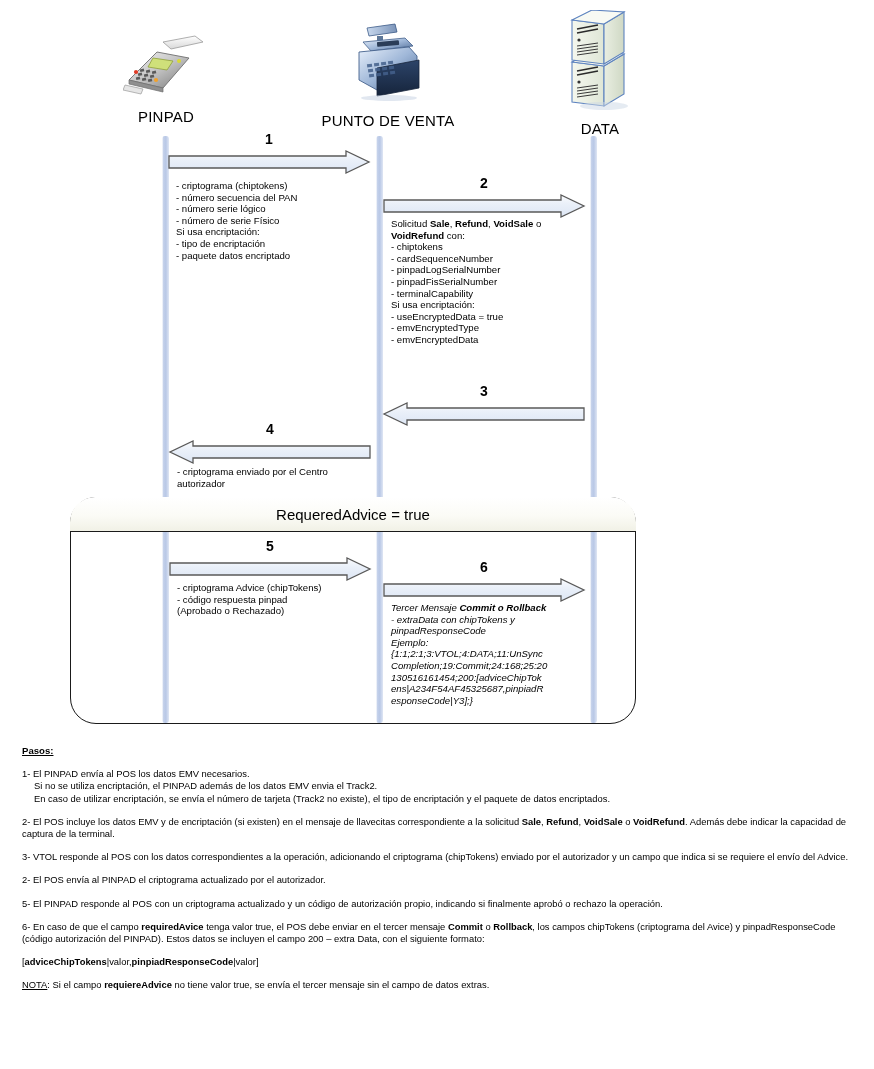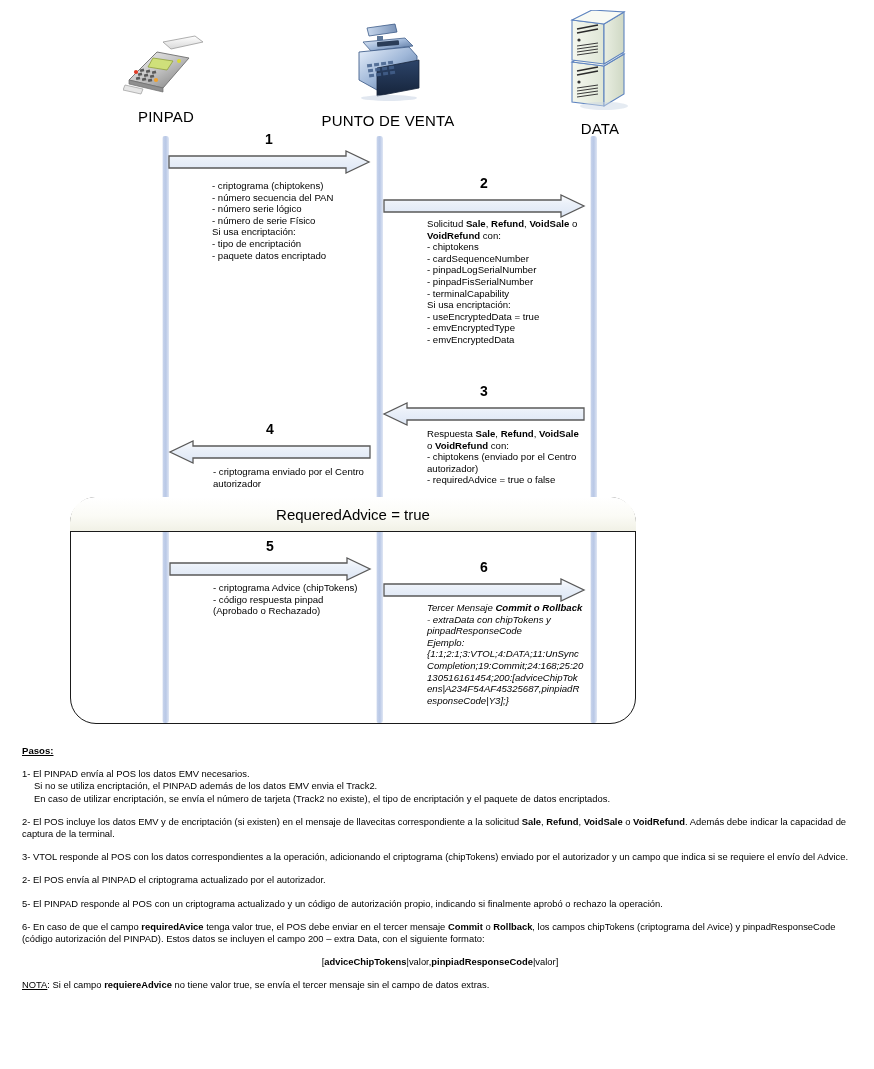--- a/index.html
+++ b/index.html
@@ -32,21 +32,21 @@
   .arrow{position:absolute;}
   .arrow svg{display:block;overflow:visible;}
   .arrow .num{
     position:absolute;top:-19px;left:0;width:100%;
     text-align:center;font-size:14px;font-weight:bold;
   }
 
   
   .tblock{
     position:absolute;font-size:9.6px;line-height:11.6px;
-    white-space:pre-wrap;letter-spacing:0;margin-left:36px;
+    white-space:pre-wrap;letter-spacing:0;
   }
   .tblock b{font-weight:bold;}
 
   
   #frag{
     position:absolute;
     border:1.3px solid #1a1a1a;
     border-radius:26px;
     background:transparent;
     box-sizing:border-box;
@@ -63,21 +63,21 @@
 
   
   #notes{
     position:absolute;left:22px;top:745px;width:836px;
     font-size:9.4px;line-height:12.2px;
   }
   #notes .head{font-weight:bold;text-decoration:underline;font-size:9.6px;}
   #notes p{margin:0;}
   #notes .gap{height:11px;}
   #notes .indent{padding-left:12px;}
-  #notes .center{text-align:center;}
+  #notes .center{}
   #notes b{font-weight:bold;}
   #notes u{text-decoration:underline;}
 </style>
 </head>
 <body>
 
 <div id="canvas">
 
   <div class="actor" style="left:108px;top:28px;width:116px;">
     <span class="glyph">
@@ -266,25 +266,20 @@
 - useEncryptedData = true
 - emvEncryptedType
 - emvEncryptedData</div>
 
   <div class="arrow" style="left:383px;top:402px;width:202px;height:24px;">
     <span class="num">3</span>
     <svg width="202" height="24" viewBox="0 0 202 24" preserveAspectRatio="none">
       <path d="M201 6 L24 6 L24 1 L1 12 L24 23 L24 18 L201 18 Z" fill="url(#agrad)" stroke="#595959" stroke-width="1.3" stroke-linejoin="miter"></path>
     </svg>
   </div>
-  <div class="tblock" style="left:391px;top:428px;width:200px;">Respuesta <b>Sale</b>, <b>Refund</b>, <b>VoidSale</b>
-o <b>VoidRefund</b> con:
-- chiptokens (enviado por el Centro
-autorizador)
-- requiredAdvice = true o false</div>
 
   <div class="arrow" style="left:169px;top:440px;width:202px;height:24px;">
     <span class="num">4</span>
     <svg width="202" height="24" viewBox="0 0 202 24" preserveAspectRatio="none">
       <path d="M201 6 L24 6 L24 1 L1 12 L24 23 L24 18 L201 18 Z" fill="url(#agrad)" stroke="#595959" stroke-width="1.3" stroke-linejoin="miter"></path>
     </svg>
   </div>
   <div class="tblock" style="left:177px;top:466px;width:200px;">- criptograma enviado por el Centro
 autorizador</div>
 

